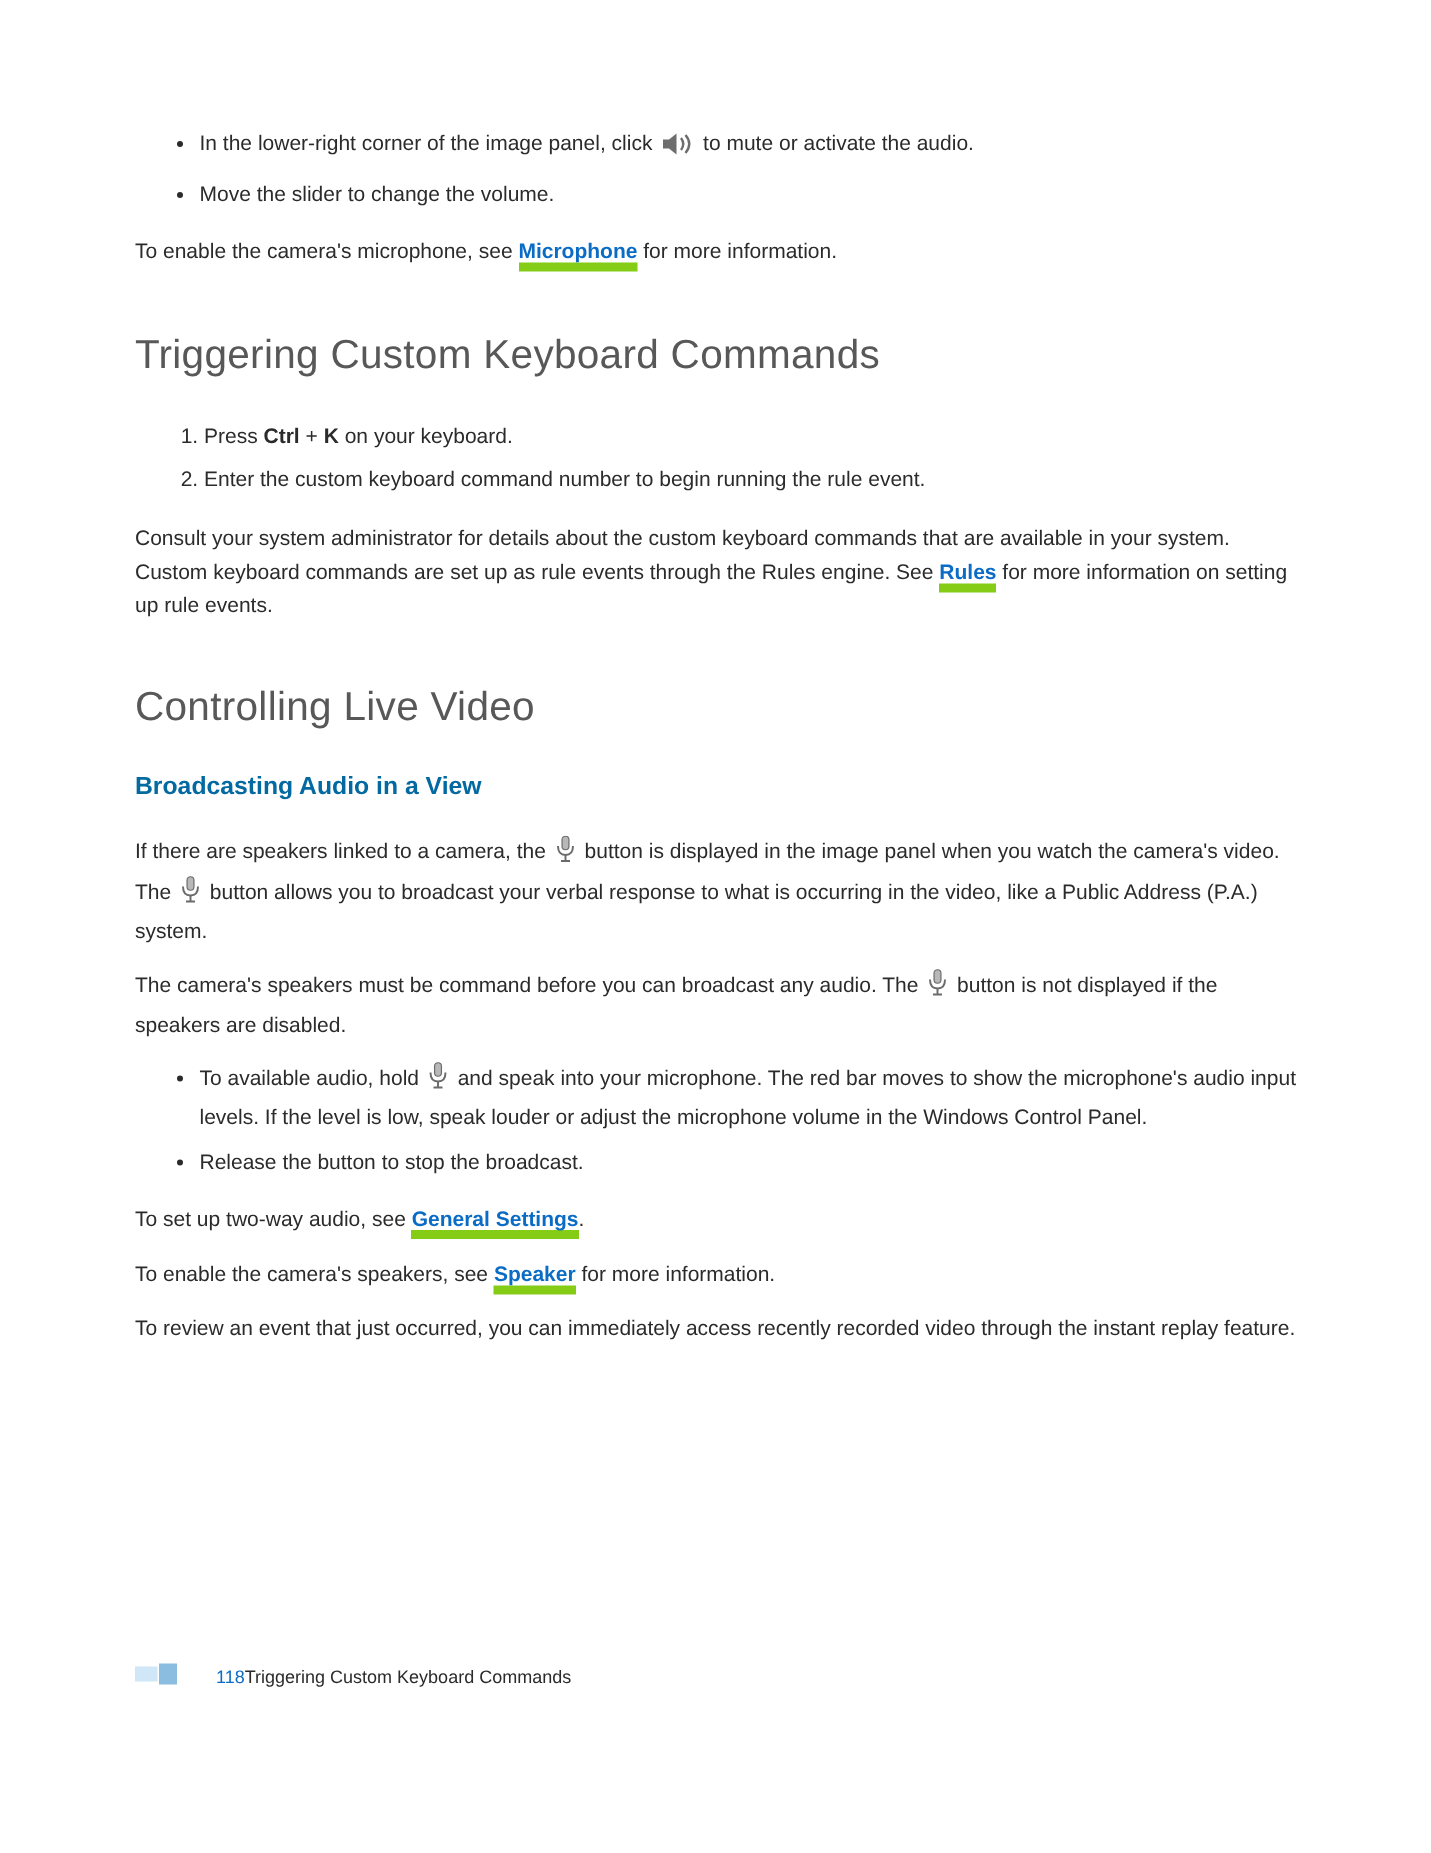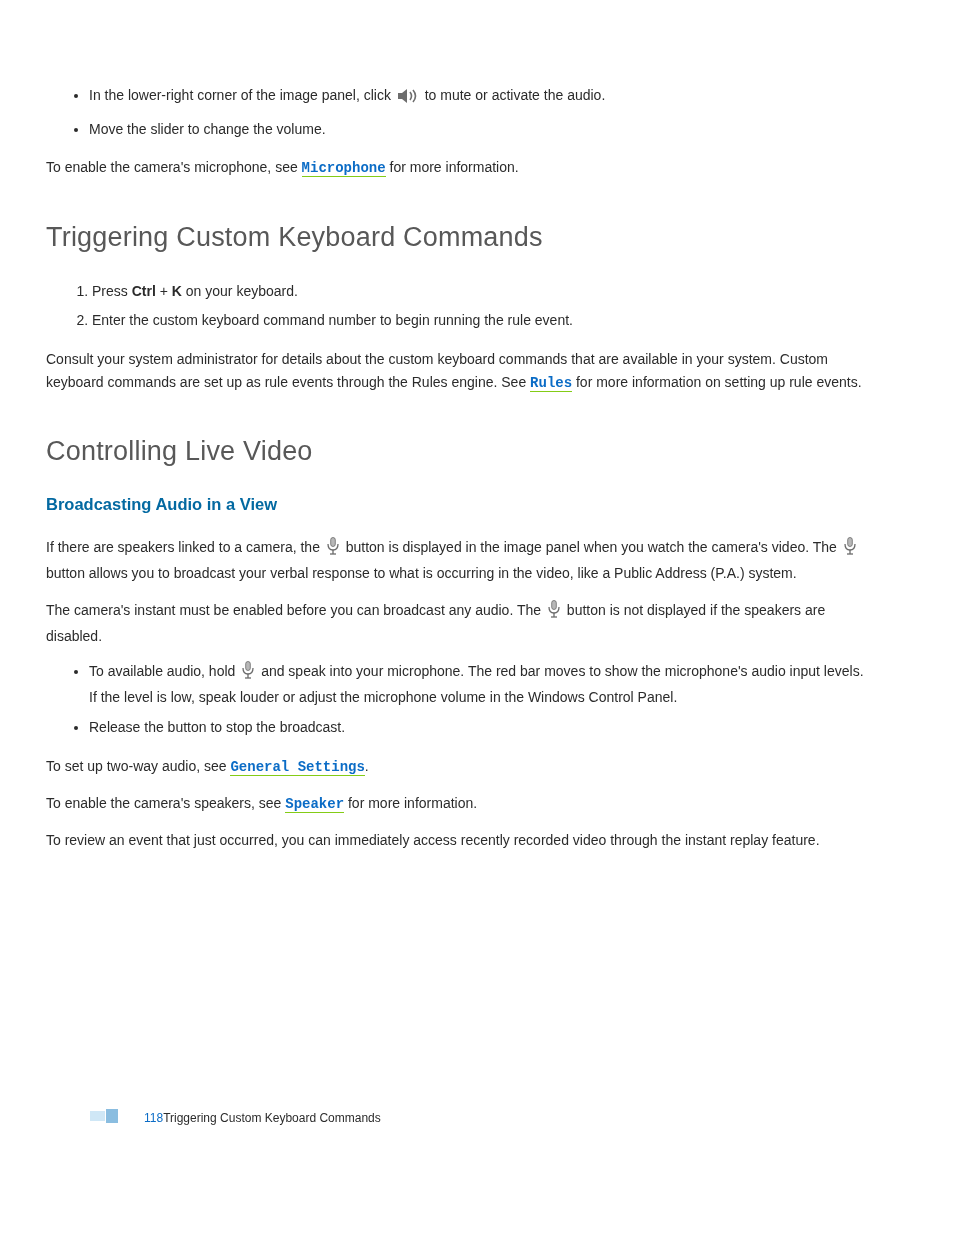--- a/index.html
+++ b/index.html
@@ -4,31 +4,30 @@
 <style>
   html, body {
     margin: 0;
     padding: 0;
     background: #ffffff;
     font-family: "Segoe UI", "Helvetica Neue", Arial, sans-serif;
     color: #2b2b2b;
     width: 954px;
   }
   .page {
-    padding: 85px 85px 70px 46px;
+    padding: 85px 85px 70px 90px;
     box-sizing: border-box;
     min-height: 1180px;
     position: relative;
   }
   a.link {
     color: #0b6cc6;
     font-weight: 600;
     text-decoration: none;
-    border-bottom: 1px solid #84cc16;
-    font-family: Liberation Mono, monospace;
+    border-bottom: 6px solid #84cc16;
   }
   ul.bullets {
     margin: 0 0 16px 28px;
     padding: 0 0 0 15px;
   }
   ul.bullets li {
     font-size: 14px;
     line-height: 1.55;
     margin-bottom: 8px;
   }
@@ -157,21 +156,21 @@
         <rect x="4.7" y="0.5" width="4.6" height="9" rx="2.3" fill="#b8b8b8" stroke="#6b6b6b" stroke-width="0.8"></rect>
         <path d="M2 7 Q2 13 7 13 Q12 13 12 7" fill="none" stroke="#6b6b6b" stroke-width="1.3"></path>
         <line x1="7" y1="13" x2="7" y2="17" stroke="#6b6b6b" stroke-width="1.3"></line>
         <line x1="4" y1="17" x2="10" y2="17" stroke="#6b6b6b" stroke-width="1.3"></line>
       </svg>
     </span>
     <span> button allows you to broadcast your verbal response to what is occurring in the video, like a Public Address (P.A.) system.</span>
   </p>
 
   <p class="body">
-    <span>The camera's instant must be enabled before you can broadcast any audio. The </span>
+    <span>The camera's speakers must be command before you can broadcast any audio. The </span>
     <span class="icon-inline">
       <svg width="14" height="19" viewBox="0 0 14 19">
         <rect x="4.7" y="0.5" width="4.6" height="9" rx="2.3" fill="#b8b8b8" stroke="#6b6b6b" stroke-width="0.8"></rect>
         <path d="M2 7 Q2 13 7 13 Q12 13 12 7" fill="none" stroke="#6b6b6b" stroke-width="1.3"></path>
         <line x1="7" y1="13" x2="7" y2="17" stroke="#6b6b6b" stroke-width="1.3"></line>
         <line x1="4" y1="17" x2="10" y2="17" stroke="#6b6b6b" stroke-width="1.3"></line>
       </svg>
     </span>
     <span> button is not displayed if the speakers are disabled.</span>
   </p>

